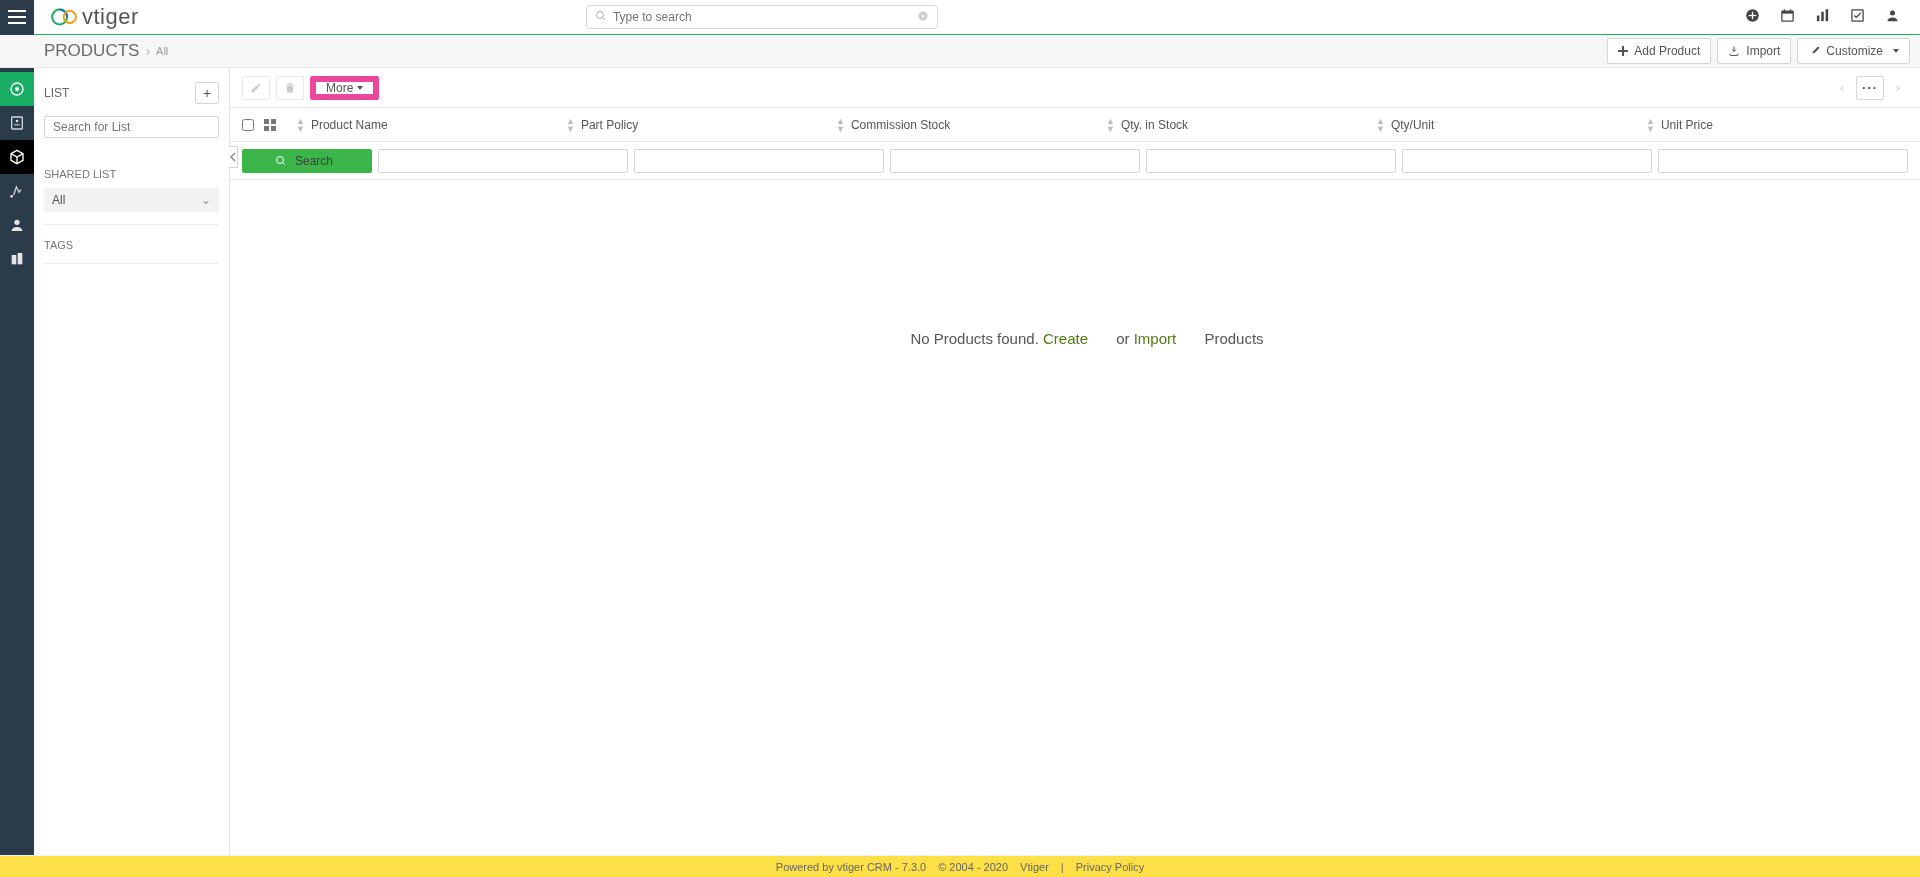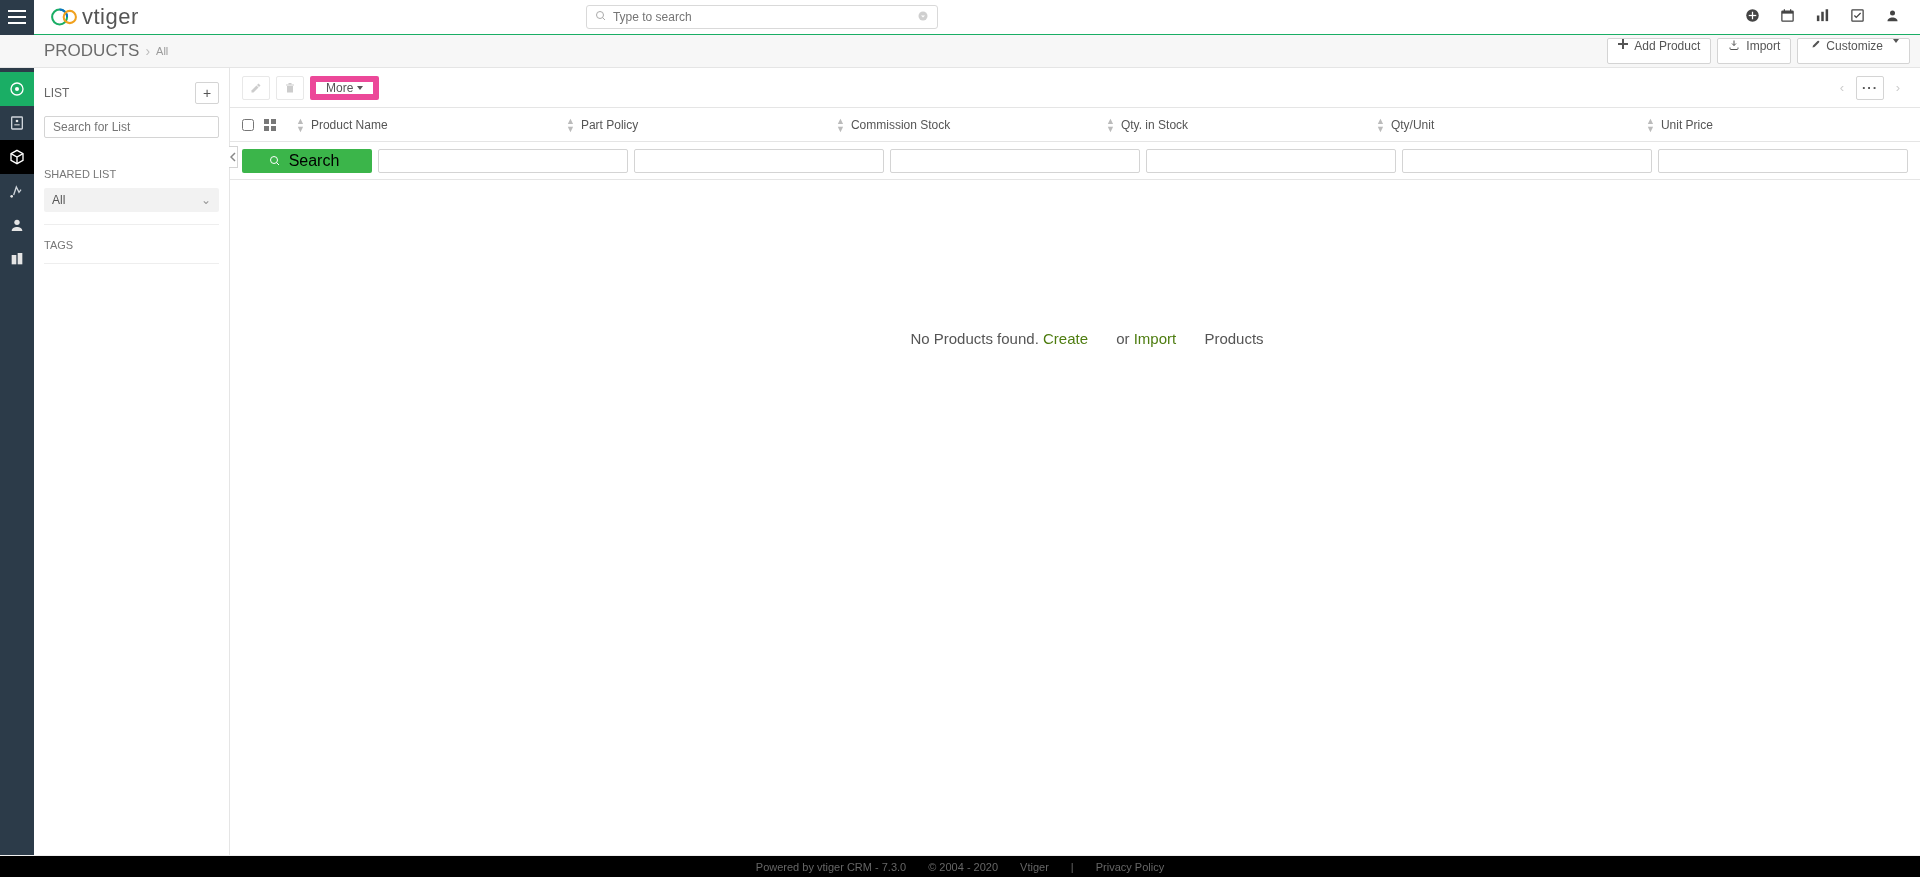--- a/index.html
+++ b/index.html
@@ -22,21 +22,21 @@
 .top-icons { display:flex; align-items:center; gap:20px; padding-right:20px; }
 .top-icons .ti { color:#444; cursor:pointer; }
 
 
 .subbar { height:33px; background:#f7f7f7; border-bottom:1px solid #e5e5e5; display:flex; align-items:center; padding-right:10px; }
 .breadcrumb { display:flex; align-items:center; gap:6px; font-size:14px; color:#555; margin-left:44px; }
 .breadcrumb .bc-module { font-weight:400; font-size:17px; color:#6b6b6b; }
 .breadcrumb .bc-sep { color:#bcbcbc; }
 .breadcrumb .bc-view { font-size:11px; color:#9b9b9b; }
 .action-buttons { margin-left:auto; display:flex; gap:6px; }
-.btn { height:26px; padding:0 10px; background:#fff; border:1px solid #d4d4d4; border-radius:2px; font-size:12px; color:#555; display:flex; align-items:flex-start; gap:6px; cursor:pointer; }
+.btn { height:26px; padding:0 10px; background:#fff; border:1px solid #d4d4d4; border-radius:2px; font-size:12px; color:#555; display:flex; align-items:center; gap:6px; cursor:pointer; }
 .btn svg { fill:#555; }
 .caret-down { width:0; height:0; border-left:3px solid transparent; border-right:3px solid transparent; border-top:4px solid #555; display:inline-block; margin-left:4px; }
 
 
 .main { flex:1; display:flex; overflow:hidden; background:#fff; }
 
 
 .rail { width:34px; background:#2c3b49; display:flex; flex-direction:column; align-items:center; padding-top:4px; }
 .rail .rail-item { width:34px; height:34px; display:flex; align-items:center; justify-content:center; cursor:pointer; position:relative; }
 .rail .rail-item.active { background:#1aae65; }
@@ -69,30 +69,30 @@
 
 .thead { display:flex; align-items:center; height:34px; border-bottom:1px solid #e5e5e5; padding:0 12px; font-size:12px; color:#555; }
 .thead .chk { width:22px; display:flex; align-items:center; }
 .thead .grid-icon { width:24px; color:#888; display:flex; align-items:center; }
 .thead .col { flex:1; display:flex; align-items:center; gap:6px; padding-left:8px; }
 .thead .col .sort { color:#bbb; font-size:9px; line-height:8px; display:flex; flex-direction:column; }
 .col-pn{flex:1.05}.col-part{flex:1}.col-comm{flex:1}.col-qty{flex:1}.col-unit{flex:1}.col-price{flex:1.02}
 
 
 .filterrow { display:flex; align-items:center; height:38px; border-bottom:1px solid #e5e5e5; padding:0 12px; gap:6px; }
-.filterrow .fbtn { background:#3bb54a; color:#000000; border:none; border-radius:2px; height:24px; padding:0 18px 0 12px; font-size:16px; display:flex; align-items:center; gap:8px; cursor:pointer; width:130px; justify-content:center; }
+.filterrow .fbtn { background:#3bb54a; color:#404040; border:none; border-radius:2px; height:24px; padding:0 18px 0 12px; font-size:12px; display:flex; align-items:center; gap:8px; cursor:pointer; width:130px; justify-content:center; }
 .filterrow .finput { flex:1; height:24px; border:1px solid #d4d4d4; border-radius:2px; background:#fff; }
 
 
 .empty { flex:1; display:flex; align-items:flex-start; justify-content:center; padding-top:150px; font-size:15px; color:#555; }
 .empty a { color:#4d7c0f; text-decoration:none;margin-top:32px; }
 .empty .plain { color:#555;margin-left:24px; }
 
 
-.footer { height:22px; font-size:11px; color:#666; display:flex; align-items:center; justify-content:center; gap:22px; background:#000000; border-top:1px solid #f0f0f0; }
+.footer { height:22px; font-size:11px; color:#666; display:flex; align-items:center; justify-content:center; gap:12px; background:#fde047; border-top:1px solid #f0f0f0; }
 .footer a { color:#666; text-decoration:none; }
 
 input[type=checkbox]{width:12px;height:12px;}
 </style>
 </head>
 <body>
 
 <div class="topbar">
   <div class="menu-block">
     <svg width="18" height="14" viewBox="0 0 18 14">

